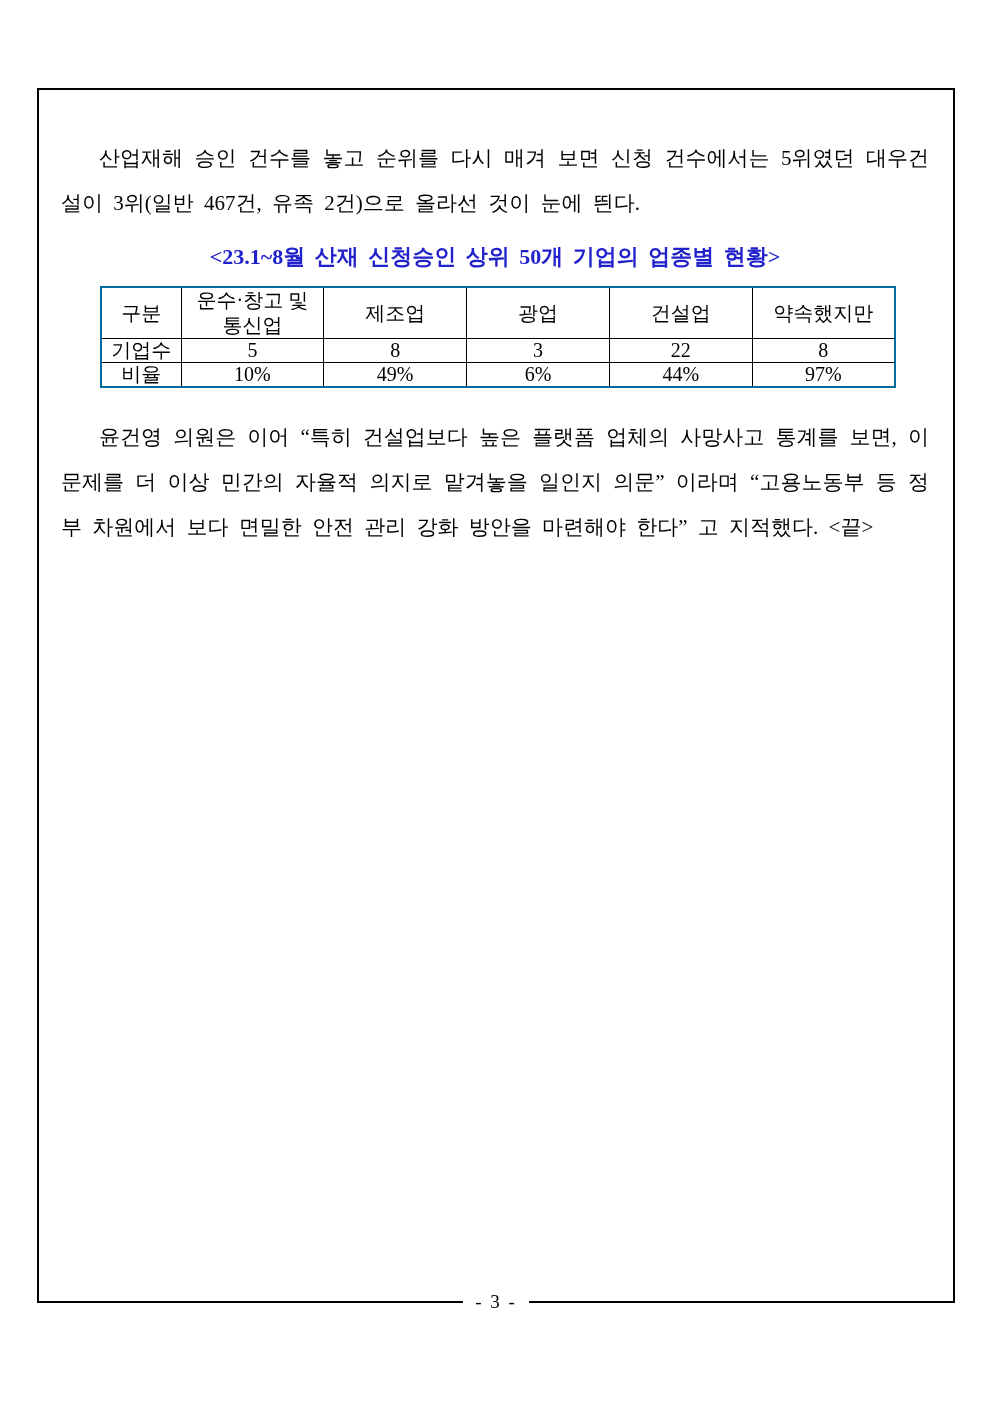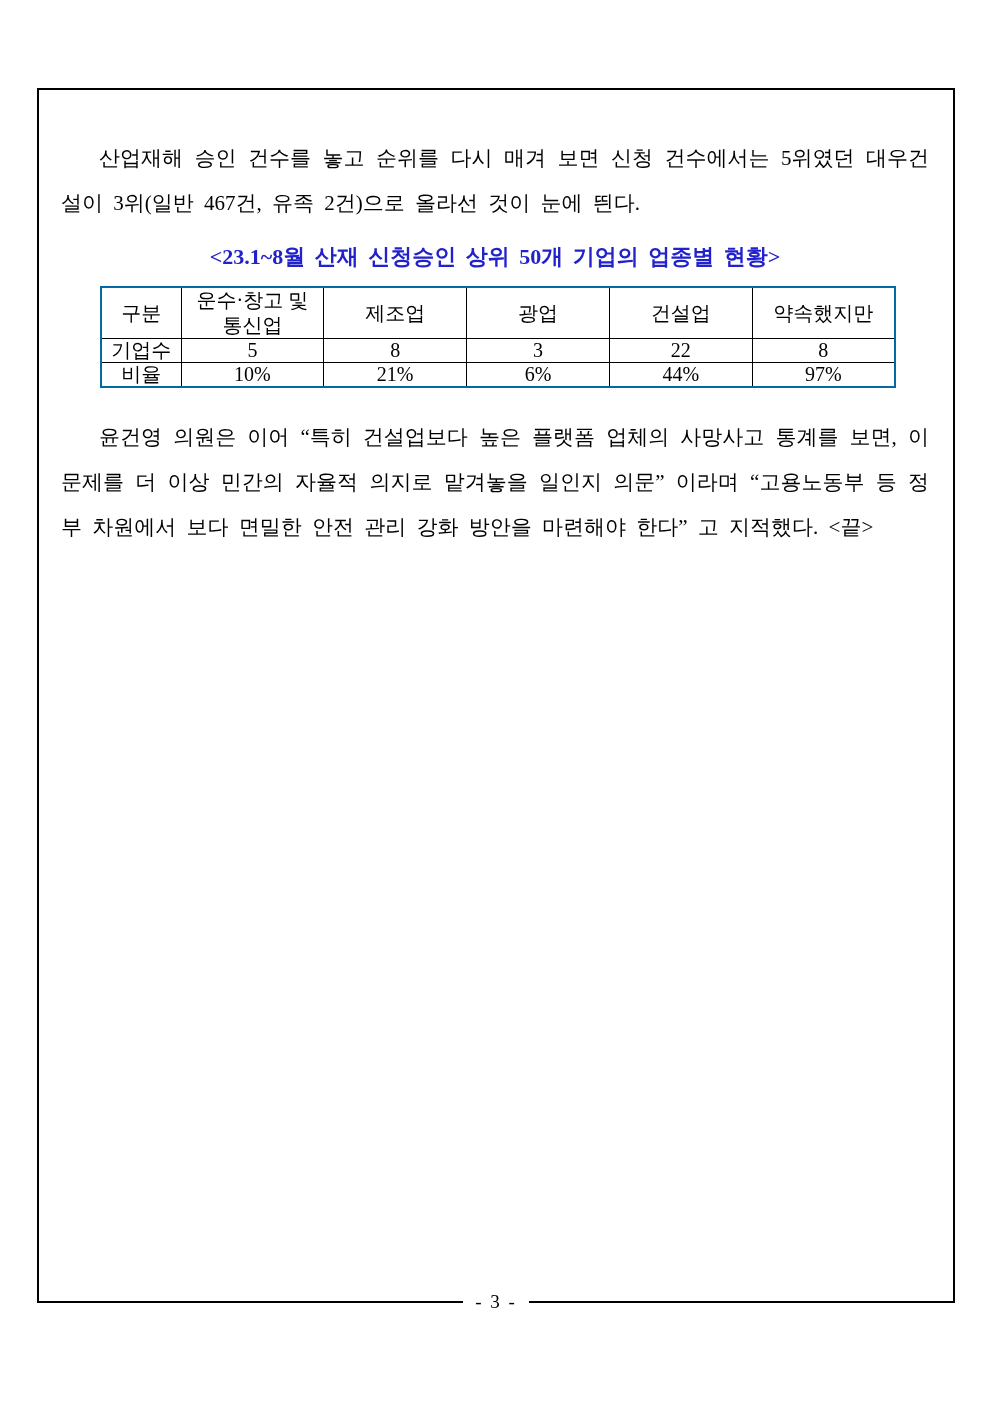--- a/index.html
+++ b/index.html
@@ -124,21 +124,21 @@
             <td>기업수</td>
             <td>5</td>
             <td>8</td>
             <td>3</td>
             <td>22</td>
             <td>8</td>
           </tr>
           <tr class="data-row">
             <td>비율</td>
             <td>10%</td>
-            <td>21%</td>
+            <td>49%</td>
             <td>6%</td>
             <td>44%</td>
             <td>97%</td>
           </tr>
         </tbody>
       </table>
 
 
       <p class="body-text">윤건영 의원은 이어 “특히 건설업보다 높은 플랫폼 업체의 사망사고 통계를 보면, 이 문제를 더 이상 민간의 자율적 의지로 맡겨놓을 일인지 의문” 이라며 “고용노동부 등 정부 차원에서 보다 면밀한 안전 관리 강화 방안을 마련해야 한다” 고 지적했다. &lt;끝&gt;</p>
 

